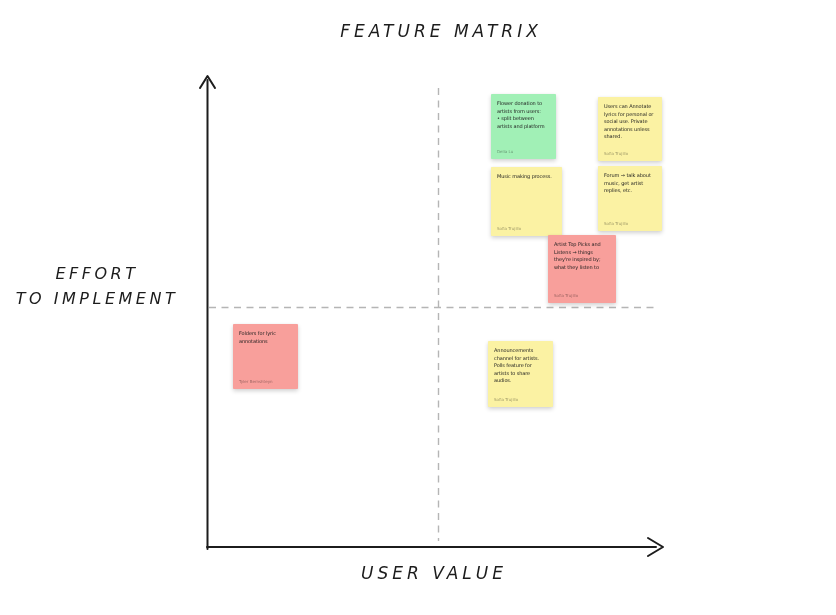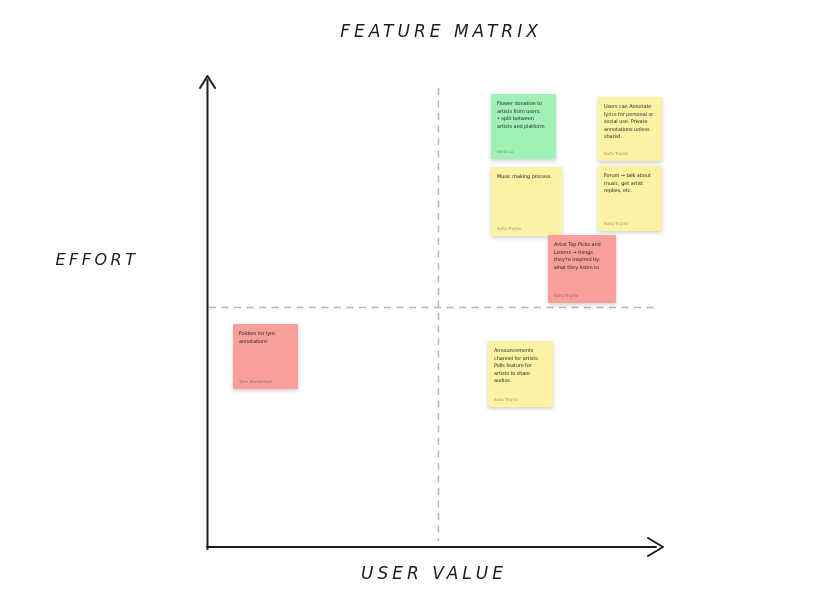--- a/index.html
+++ b/index.html
@@ -30,21 +30,21 @@
     white-space: nowrap;
     letter-spacing: 4px;
   }
   .title {
     top: 21px;
     left: 441px;
     transform: translateX(-50%);
     font-size: 17px;
   }
   .ylabel {
-    top: 248px;
+    top: 262px;
     left: 97px;
     transform: translateX(-50%);
     font-size: 16px;
     line-height: 1.55;
     text-align: center;
     letter-spacing: 3.5px;
   }
   .xlabel {
     top: 563px;
     left: 434px;
@@ -92,20 +92,21 @@
 
     <line x1="207.5" y1="549" x2="207.5" y2="80" stroke="#1c1c1c" stroke-width="2" stroke-linecap="round"></line>
     <polyline points="200,88 207.5,76 215,88" fill="none" stroke="#1c1c1c" stroke-width="2" stroke-linecap="round" stroke-linejoin="round"></polyline>
 
     <line x1="207" y1="547" x2="656" y2="547" stroke="#1c1c1c" stroke-width="2" stroke-linecap="round"></line>
     <polyline points="648,538 663,547 648,556" fill="none" stroke="#1c1c1c" stroke-width="2" stroke-linecap="round" stroke-linejoin="round"></polyline>
   </svg>
 
   <div class="hand-text ylabel">
     <div>EFFORT</div>
+    <div>TO IMPLEMENT</div>
   </div>
 
   <div class="hand-text xlabel">USER VALUE</div>
 
   <div class="note green" style="left:491px; top:94px; width:65px; height:65px;">
     <div class="note-text">Flower donation to artists from users:
 •  split between artists and platform</div>
     <div class="note-author">Delia Lu</div>
   </div>
 

